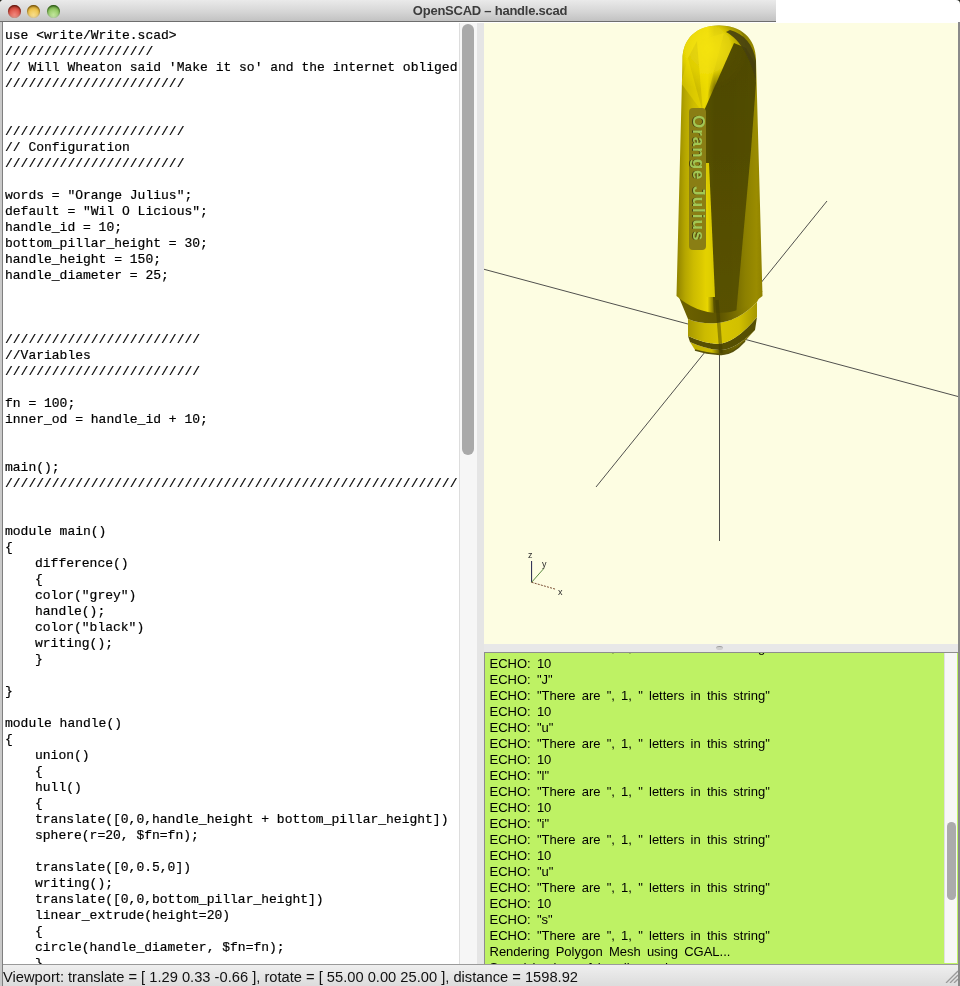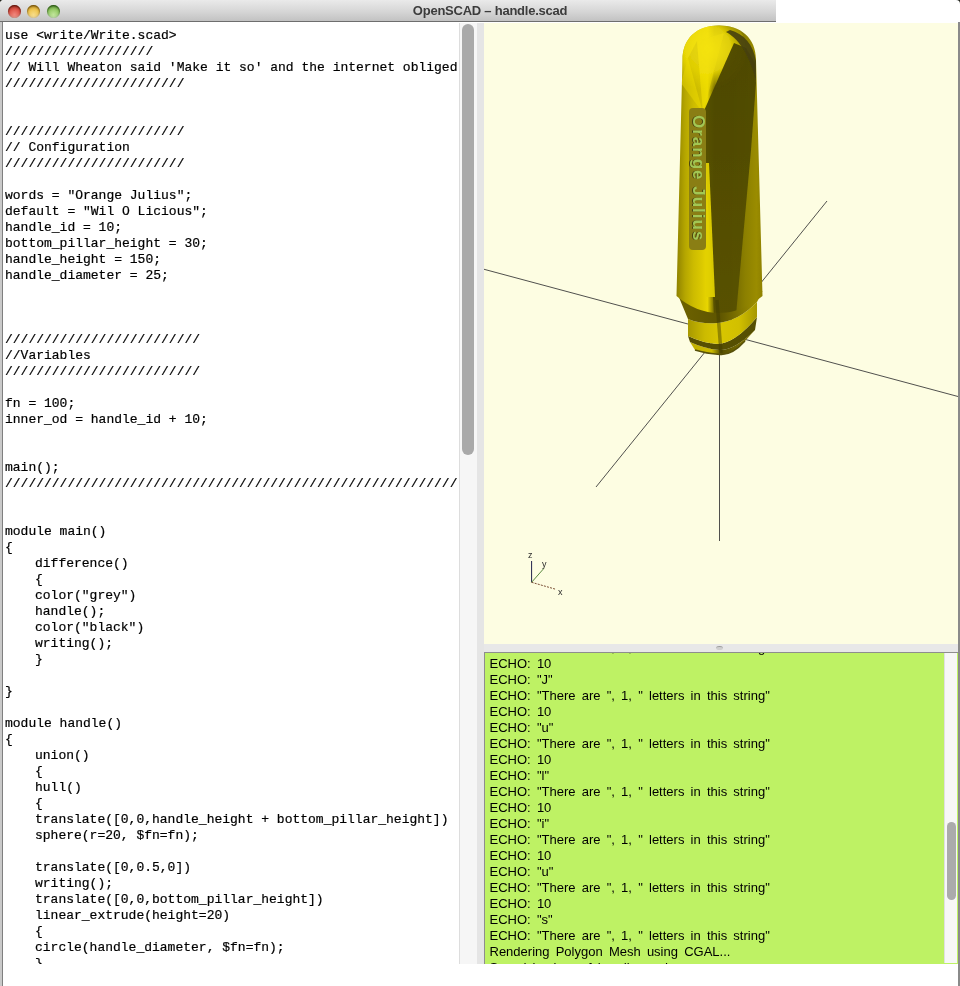--- a/index.html
+++ b/index.html
@@ -238,15 +238,25 @@
 ECHO: "There are ", 1, " letters in this string"
 ECHO: 10
 ECHO: "s"
 ECHO: "There are ", 1, " letters in this string"
 Rendering Polygon Mesh using CGAL...
 Saved backup of handle.scad</div>
     </div>
   <div id="cscroll"></div>
   <div id="cthumb"></div>
 
+  <div id="status">
+    <div class="txt">Viewport: translate = [ 1.29 0.33 -0.66 ], rotate = [ 55.00 0.00 25.00 ], distance = 1598.92</div>
+    <svg id="grip" viewBox="0 0 15 15">
+        <g stroke="#9a9a9a" stroke-width="1.3">
+          <line x1="3" y1="15" x2="15" y2="3"></line>
+          <line x1="7" y1="15" x2="15" y2="7"></line>
+          <line x1="11" y1="15" x2="15" y2="11"></line>
+        </g>
+      </svg>
+  </div>
   <div id="edgeL"></div>
   <div id="edgeR"></div>
 </div>
 
 </body></html>

